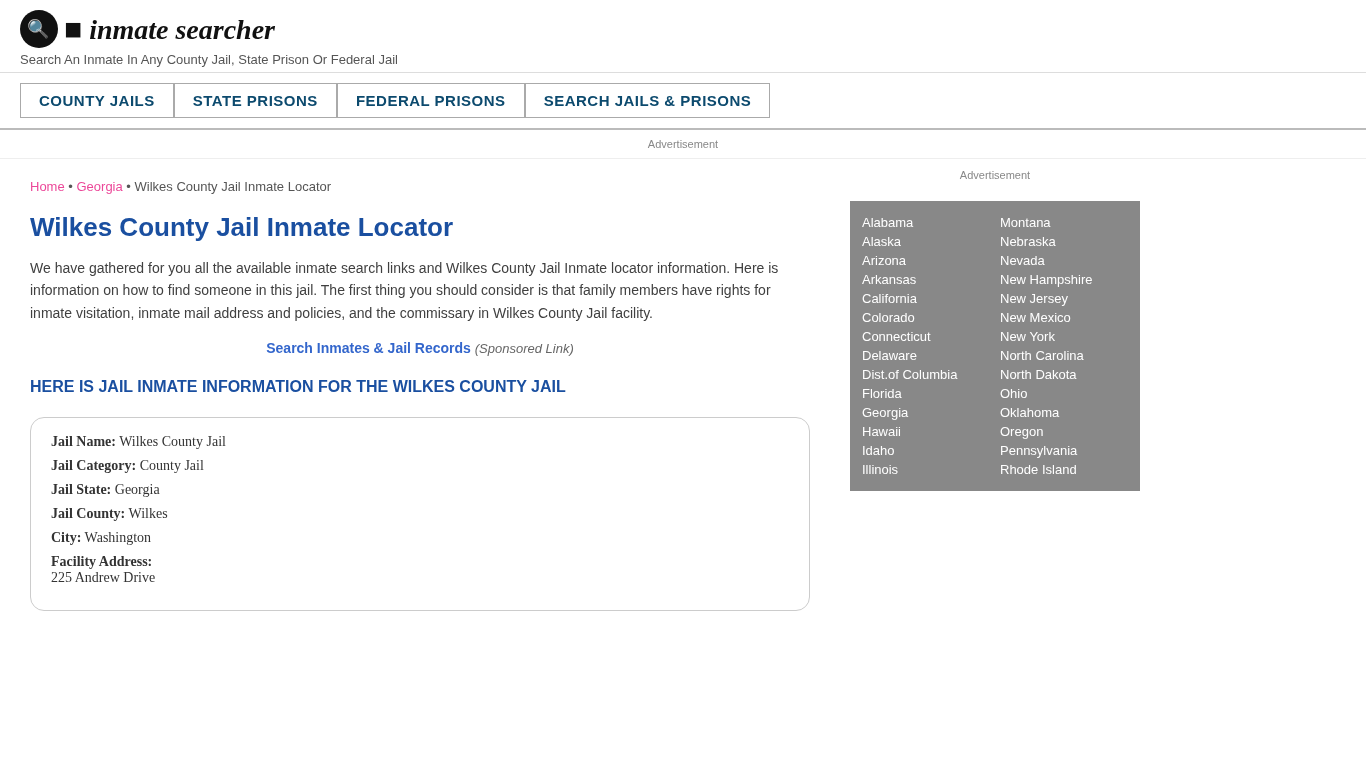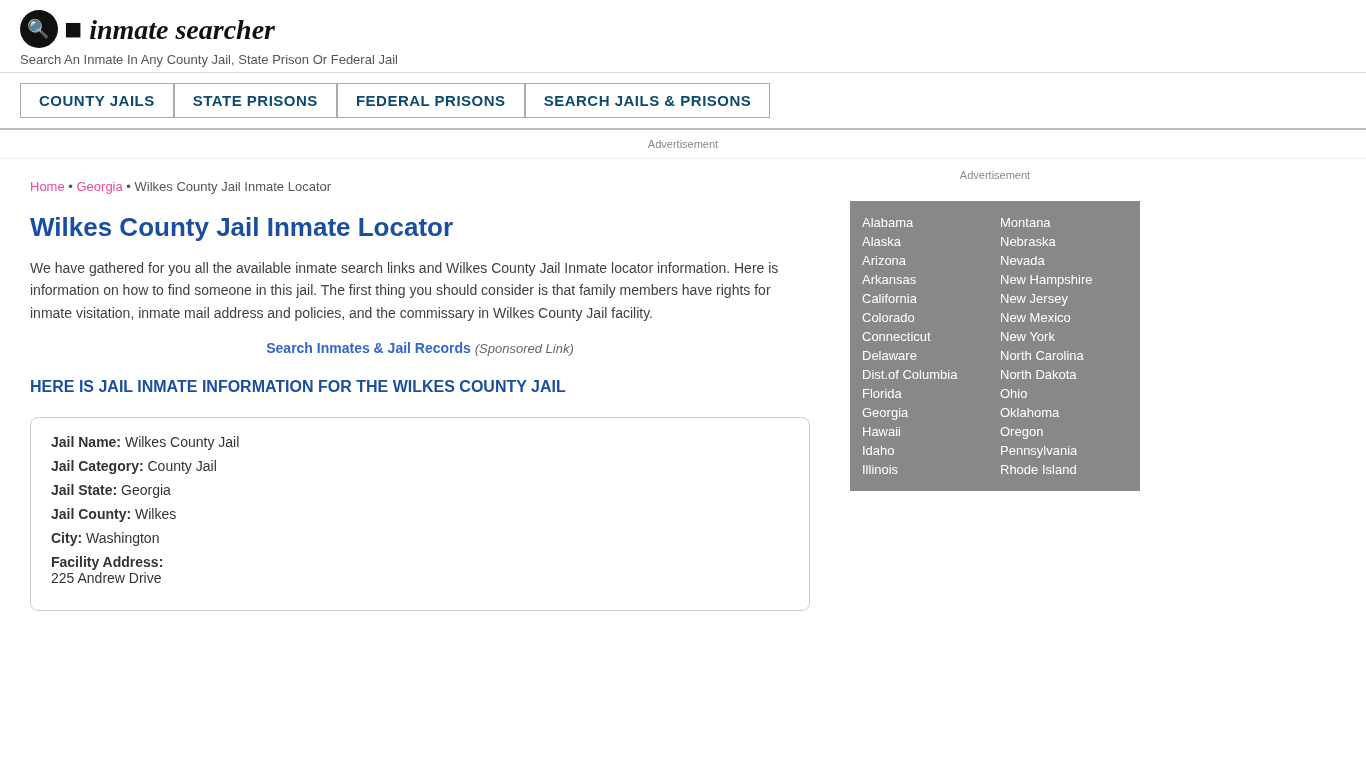--- a/index.html
+++ b/index.html
@@ -36,21 +36,21 @@
     #description { font-size: 14px; line-height: 1.6; color: #404040; margin-bottom: 16px; }
 
     
     #sponsored { text-align: center; margin-bottom: 20px; }
     #sponsored a { color: #3366cc; font-weight: bold; text-decoration: none; font-size: 14px; }
 
     
     #sub-heading { color: #1a4fa0; font-weight: bold; font-size: 16px; text-transform: uppercase; margin-bottom: 18px; line-height: 1.4; }
 
     
-    #info-box { border: 1px solid #ccc; padding: 16px 20px; background: #fff; border-radius: 8px; }
+    #info-box { border: 1px solid #ccc; padding: 16px 20px; background: #fff; border-radius: 14px; font-family: Liberation Serif, serif; }
     .info-row { margin-bottom: 8px; font-size: 14px; }
     .info-label { font-weight: bold; }
     .info-value { color: #333; }
 
     
     #sidebar { width: 310px; padding: 10px 10px 10px 10px; flex-shrink: 0; }
     #sidebar-ad { text-align: center; font-size: 11px; color: #888; margin-bottom: 10px; padding-bottom: 10px; }
 
     
     #state-box { background: #888; padding: 12px; }

